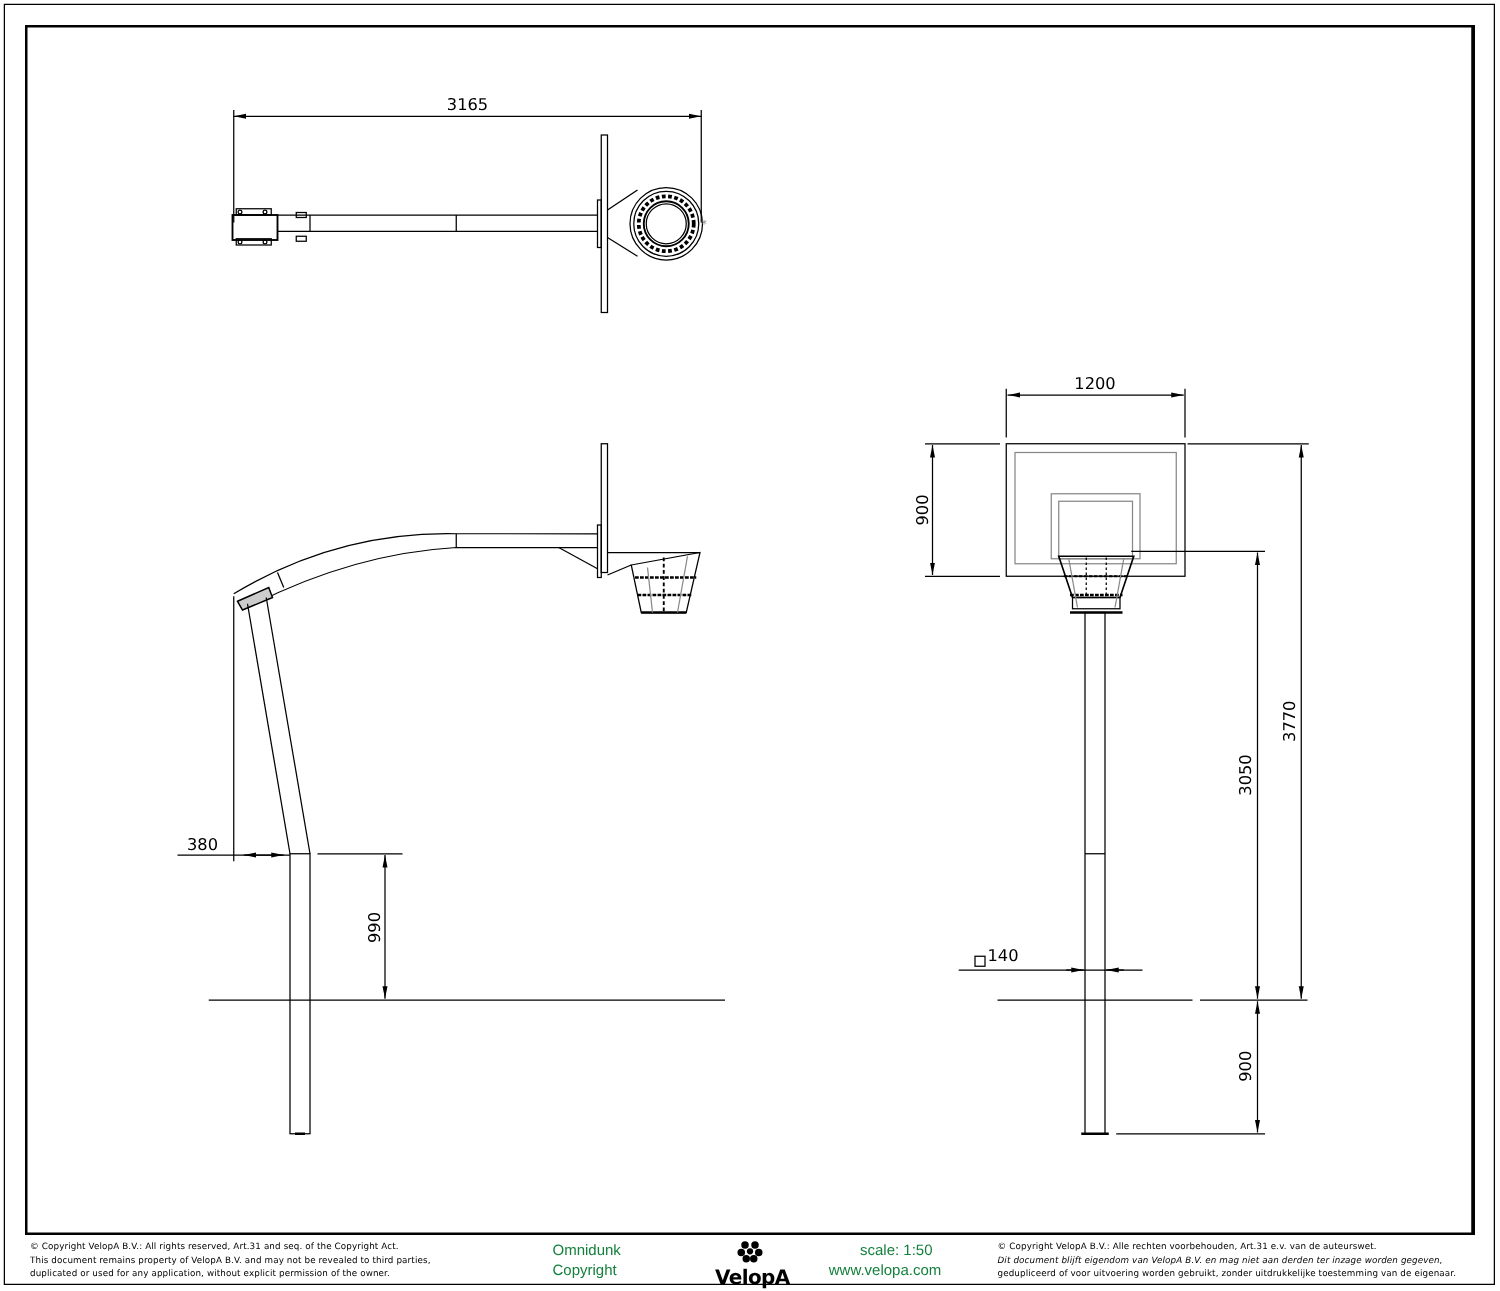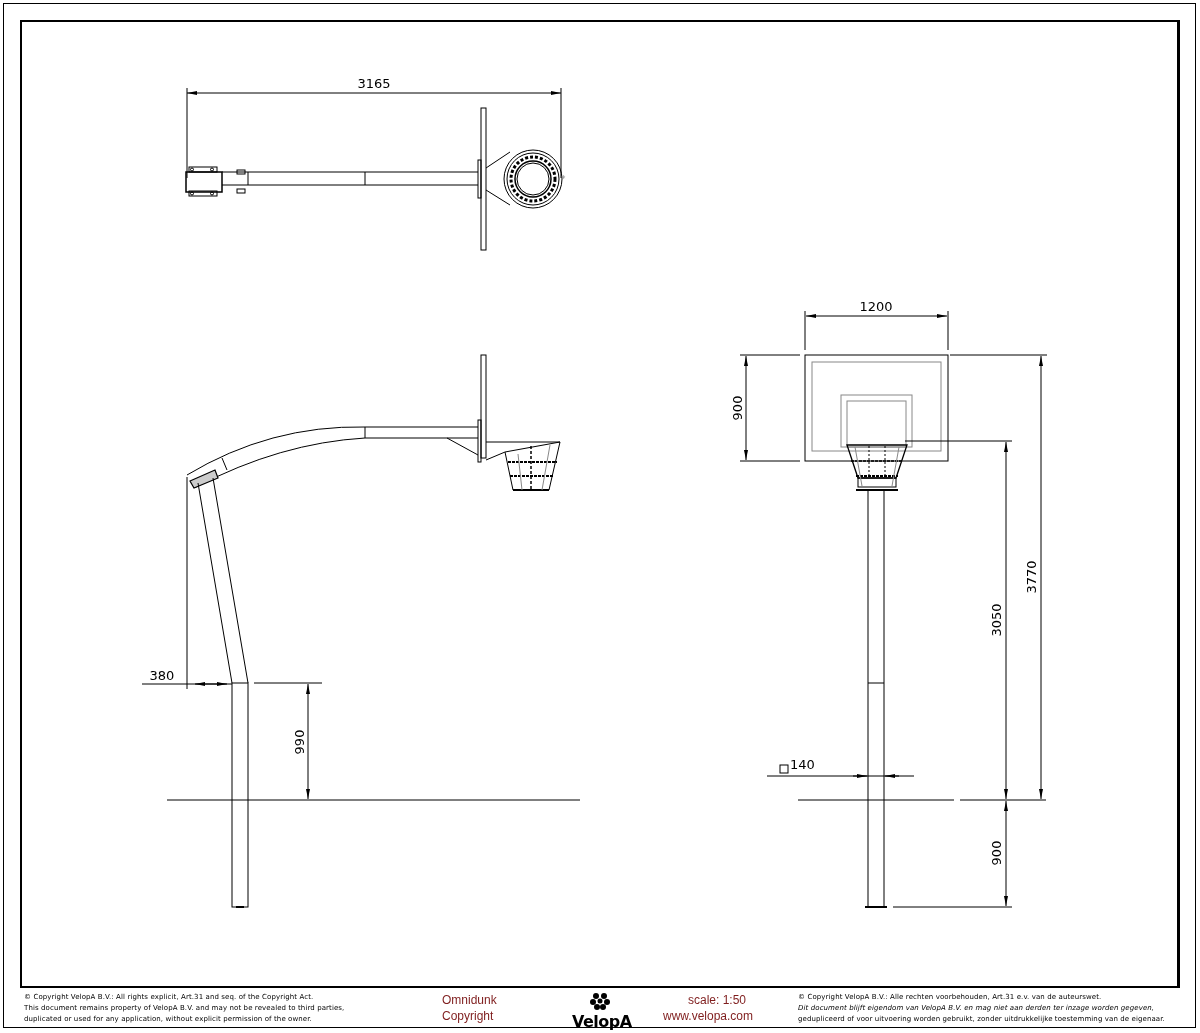--- a/index.html
+++ b/index.html
@@ -2,21 +2,21 @@
 <html><head>
 <meta charset="utf-8">
 <style>
   html, body { margin:0; padding:0; background:#fff; }
   body { width:1200px; height:1033px; position:relative; overflow:hidden; font-family:"Liberation Sans", sans-serif; }
   .outer-frame { position:absolute; left:3px; top:3px; width:1193px; height:1025px; border:1px solid #000; box-sizing:border-box; }
   .inner-frame { position:absolute; left:20px; top:20px; width:1160px; height:968px; border:2px solid #000; border-right-width:3px; box-sizing:border-box; }
   svg.drawing { position:absolute; left:0; top:0; }
   .dim-text { font-family:"DejaVu Sans", sans-serif; font-size:13px; fill:#000; }
   .tb-text { position:absolute; font-family:"DejaVu Sans", sans-serif; font-size:7px; line-height:11px; color:#000; letter-spacing:0.1px; white-space:nowrap; }
-  .tb-mid { position:absolute; font-family:"Liberation Sans", sans-serif; font-size:12px; line-height:16px; color:#7f1d1d; white-space:nowrap; }
+  .tb-mid { position:absolute; font-family:"Liberation Sans", sans-serif; font-size:12px; line-height:16px; color:#15803d; white-space:nowrap; }
   .logo { position:absolute; left:572px; top:990px; width:56px; height:38px; }
   .logo-text { position:absolute; left:0; top:22px; width:56px; text-align:center; font-family:"DejaVu Sans", sans-serif; font-weight:bold; font-size:16px; letter-spacing:-0.5px; }
 </style>
 </head>
 <body>
 
 <div class="outer-frame"></div>
 <div class="inner-frame"></div>
 
 <svg class="drawing" width="1200" height="1033" viewBox="0 0 1200 1033">
@@ -153,21 +153,21 @@
   </g>
   <text class="dim-text" x="876" y="311" text-anchor="middle">1200</text>
   <text class="dim-text" x="0" y="0" text-anchor="middle" transform="translate(742,408) rotate(-90)">900</text>
   <text class="dim-text" x="0" y="0" text-anchor="middle" transform="translate(1001,620) rotate(-90)">3050</text>
   <text class="dim-text" x="0" y="0" text-anchor="middle" transform="translate(1036,577) rotate(-90)">3770</text>
   <text class="dim-text" x="0" y="0" text-anchor="middle" transform="translate(1001,853) rotate(-90)">900</text>
   <rect x="780" y="765" width="8" height="8" fill="none" stroke="#000"></rect>
   <text class="dim-text" x="790" y="769">140</text>
 </svg>
 
-<div class="tb-text" style="left:24px;top:992px;">© Copyright VelopA B.V.: All rights explicit, Art.31 and seq. of the Copyright Act.</div>
+<div class="tb-text" style="left:24px;top:992px;">© Copyright VelopA B.V.: All rights reserved, Art.31 and seq. of the Copyright Act.</div>
 <div class="tb-text" style="left:24px;top:1003px;">This document remains property of VelopA B.V. and may not be revealed to third parties,</div>
 <div class="tb-text" style="left:24px;top:1014px;">duplicated or used for any application, without explicit permission of the owner.</div>
 
 <div class="tb-mid" style="left:442px;top:992px;">Omnidunk</div>
 <div class="tb-mid" style="left:442px;top:1008px;">Copyright</div>
 
 <div class="logo">
   <svg width="56" height="22" viewBox="0 0 56 22">
     <g fill="#000">
       <circle cx="24" cy="6" r="3"></circle>

